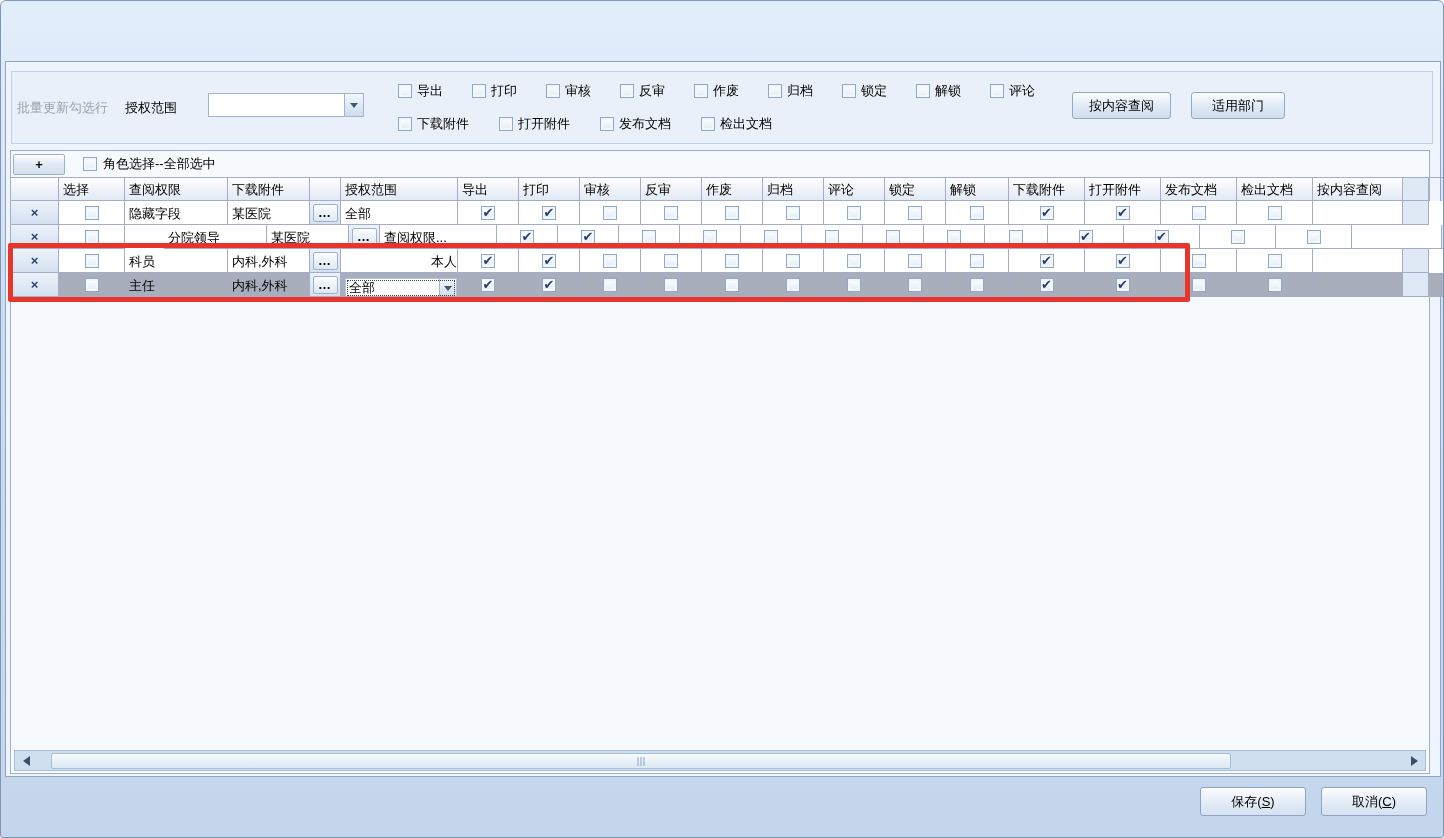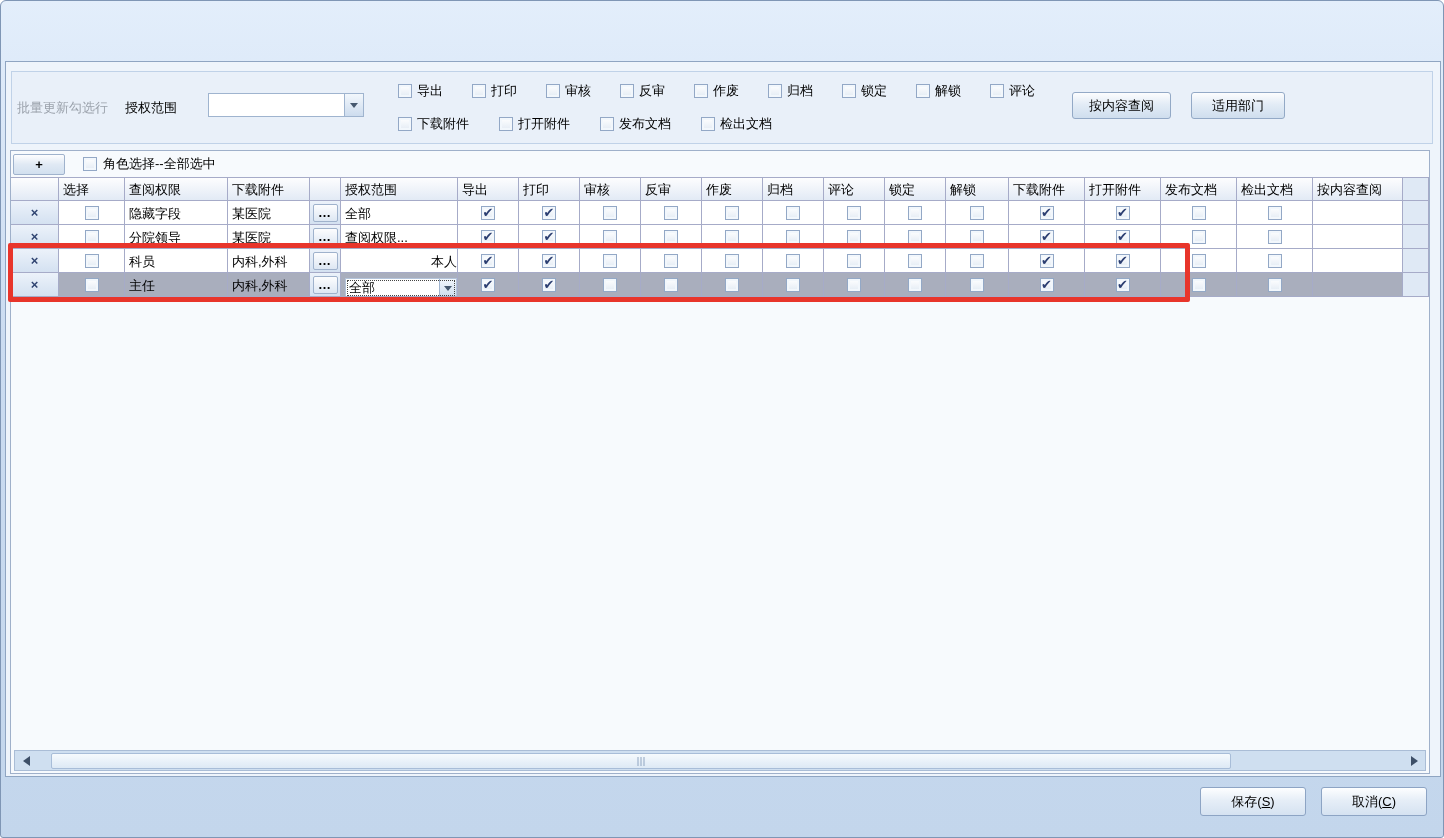--- a/index.html
+++ b/index.html
@@ -325,21 +325,21 @@
             </div>
             <div class="grow">
               <div class="cell delcell" style="width: 48px;">
                 <span class="delbtn">×</span>
               </div>
               <div class="cell ctr" style="width: 66px;">
                 <span class="cbx">
                   <span class="tick"></span>
                 </span>
               </div>
-              <div class="cell" style="width: 103px;">分院领导</div>
+              <div class="cell" style="width: 103px; margin-left: 39px;">分院领导</div>
               <div class="cell" style="width: 82px;">某医院</div>
               <div class="cell ctr pickcell" style="width: 31px;">
                 <span class="pickbtn">…</span>
               </div>
               <div class="cell" style="width: 117px;">查阅权限...</div>
               <div class="cell ctr" style="width: 61px;">
                 <span class="cbx on">
                   <span class="tick">✔</span>
                 </span>
               </div>

